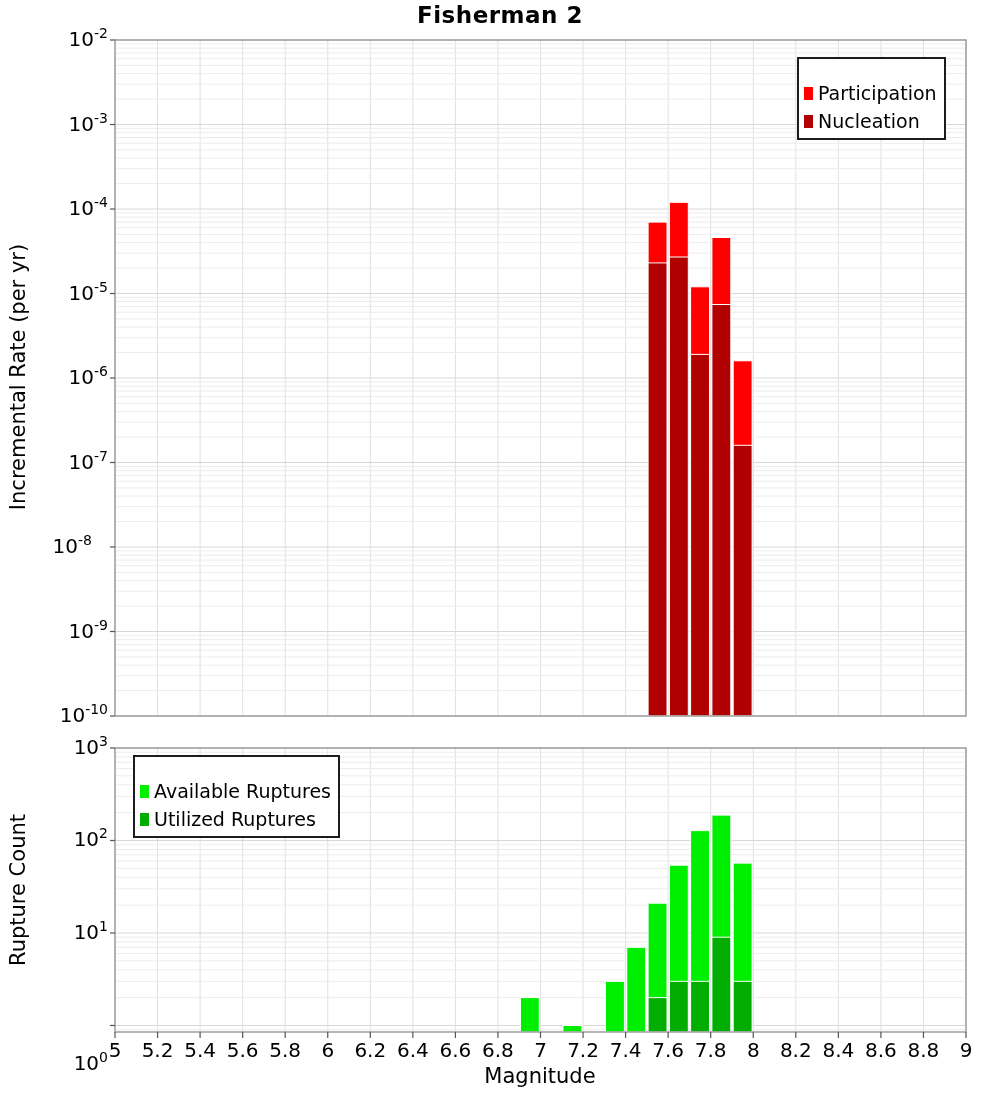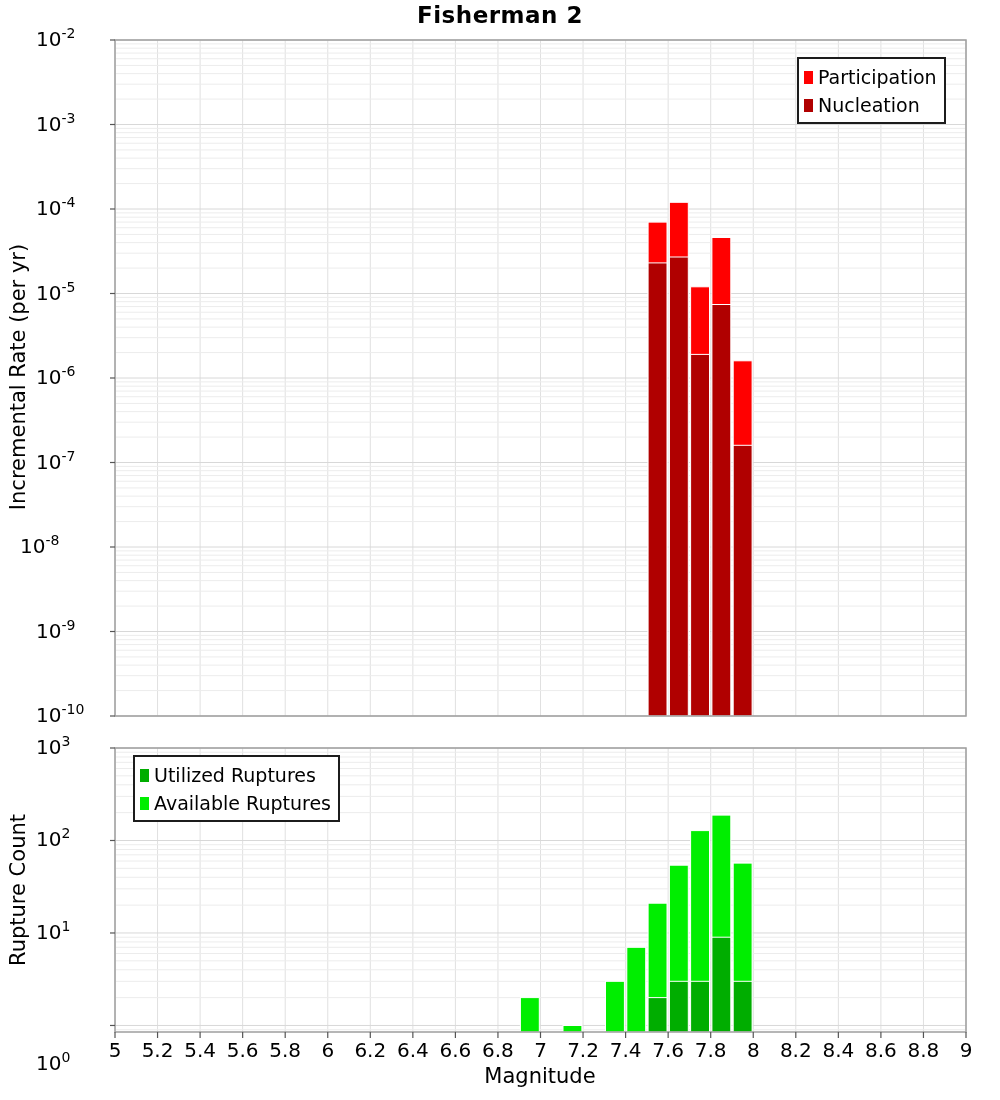--- a/index.html
+++ b/index.html
@@ -3,23 +3,23 @@
 <meta charset="utf-8">
 <style>
   html,body{margin:0;padding:0;background:#fff;}
   body{width:1000px;height:1100px;position:relative;font-family:"DejaVu Sans","Liberation Sans",sans-serif;color:#000;overflow:hidden;}
   #chart-root{position:absolute;left:0;top:0;width:1000px;height:792px;}
   svg{position:absolute;left:0;top:0;}
   .chart-title{position:absolute;left:0;top:2px;width:1000px;text-align:center;font-size:23px;font-weight:bold;letter-spacing:0.5px;}
   .ylab{position:absolute;white-space:nowrap;font-size:21px;transform:translate(-50%,-50%) rotate(-90deg);}
   .xlab{position:absolute;left:0;top:1064px;width:1080px;text-align:center;font-size:21px;}
   .xtick{position:absolute;top:1038px;font-size:20px;transform:translateX(-50%);white-space:nowrap;}
-  .ytick{position:absolute;width:72px;text-align:left;font-size:20px;transform:translateY(-53%);white-space:nowrap;}
+  .ytick{position:absolute;width:72px;text-align:right;font-size:20px;transform:translateY(-53%);white-space:nowrap;}
   .ytick .exp{font-size:14px;position:relative;top:-8px;letter-spacing:0px;}
-  .legend{position:absolute;background:#fff;border:2px solid #1c1c1c;padding:4px 7px 3px 5px;z-index:5;}
+  .legend{position:absolute;background:#fff;border:2px solid #1c1c1c;padding:20px 7px 3px 5px;z-index:5;}
   .legend-row{display:flex;align-items:center;height:28px;}
   .swatch{display:inline-block;width:9px;height:13px;margin-right:5px;flex:0 0 auto;}
   .legend-label{font-size:19px;white-space:nowrap;}
 </style>
 </head>
 <body>
 
 <div id="chart-root">
 
   <svg id="plot-svg" width="1000" height="1100" viewBox="0 0 1000 1100">
@@ -245,26 +245,26 @@
       <span class="legend-label">Participation</span>
     </div>
     <div class="legend-row">
       <span class="swatch" style="background-color: rgb(176, 0, 0);"></span>
       <span class="legend-label">Nucleation</span>
     </div>
   </div>
 
   <div class="legend" style="left:133px;top:755px;">
     <div class="legend-row">
+      <span class="swatch" style="background-color: rgb(0, 238, 0);"></span>
+      <span class="legend-label">Available Ruptures</span>
+    </div>
+    <div class="legend-row">
       <span class="swatch" style="background-color: rgb(0, 173, 0);"></span>
       <span class="legend-label">Utilized Ruptures</span>
-    </div>
-    <div class="legend-row">
-      <span class="swatch" style="background-color: rgb(0, 238, 0);"></span>
-      <span class="legend-label">Available Ruptures</span>
     </div>
   </div>
 
   <div id="ticks-layer">
       <div class="xtick" style="left: 115px;">5</div>
       <div class="xtick" style="left: 157.55px;">5.2</div>
       <div class="xtick" style="left: 200.1px;">5.4</div>
       <div class="xtick" style="left: 242.65px;">5.6</div>
       <div class="xtick" style="left: 285.2px;">5.8</div>
       <div class="xtick" style="left: 327.75px;">6</div>

